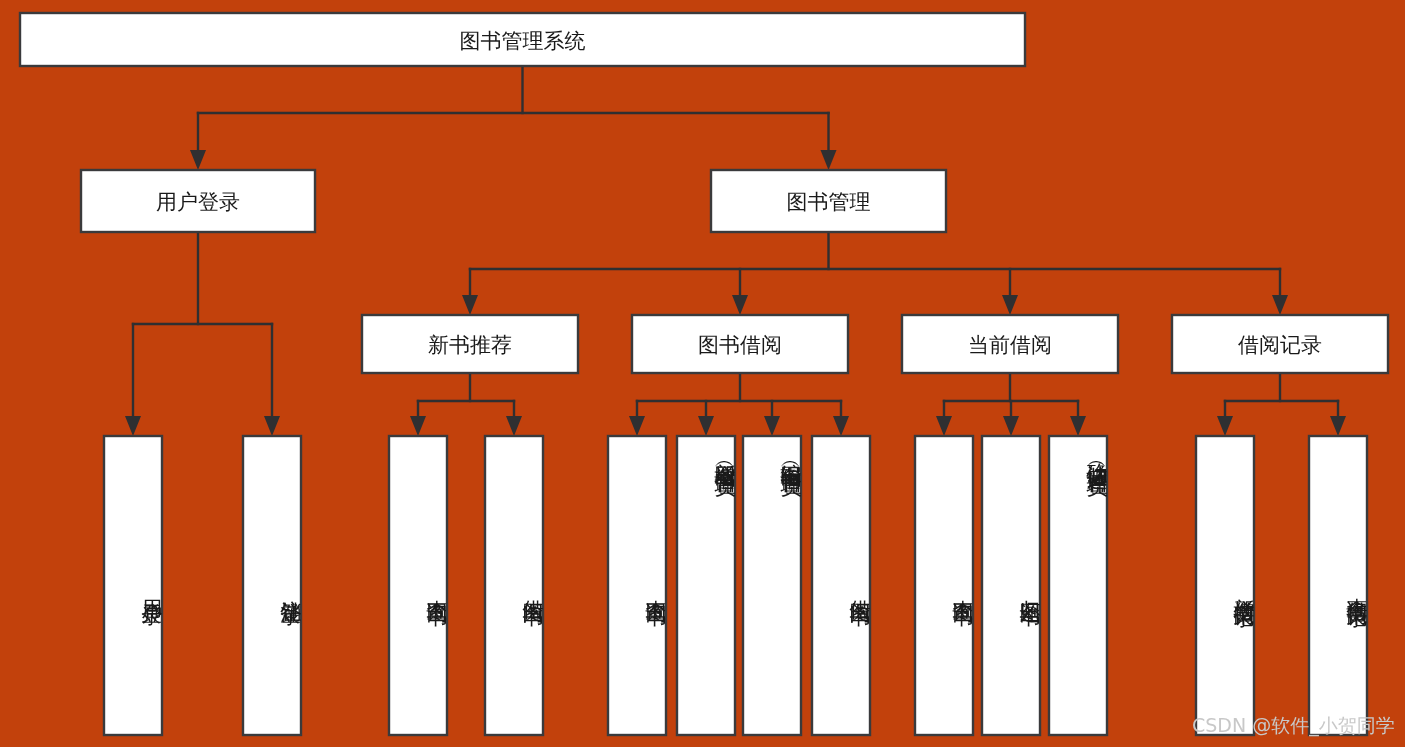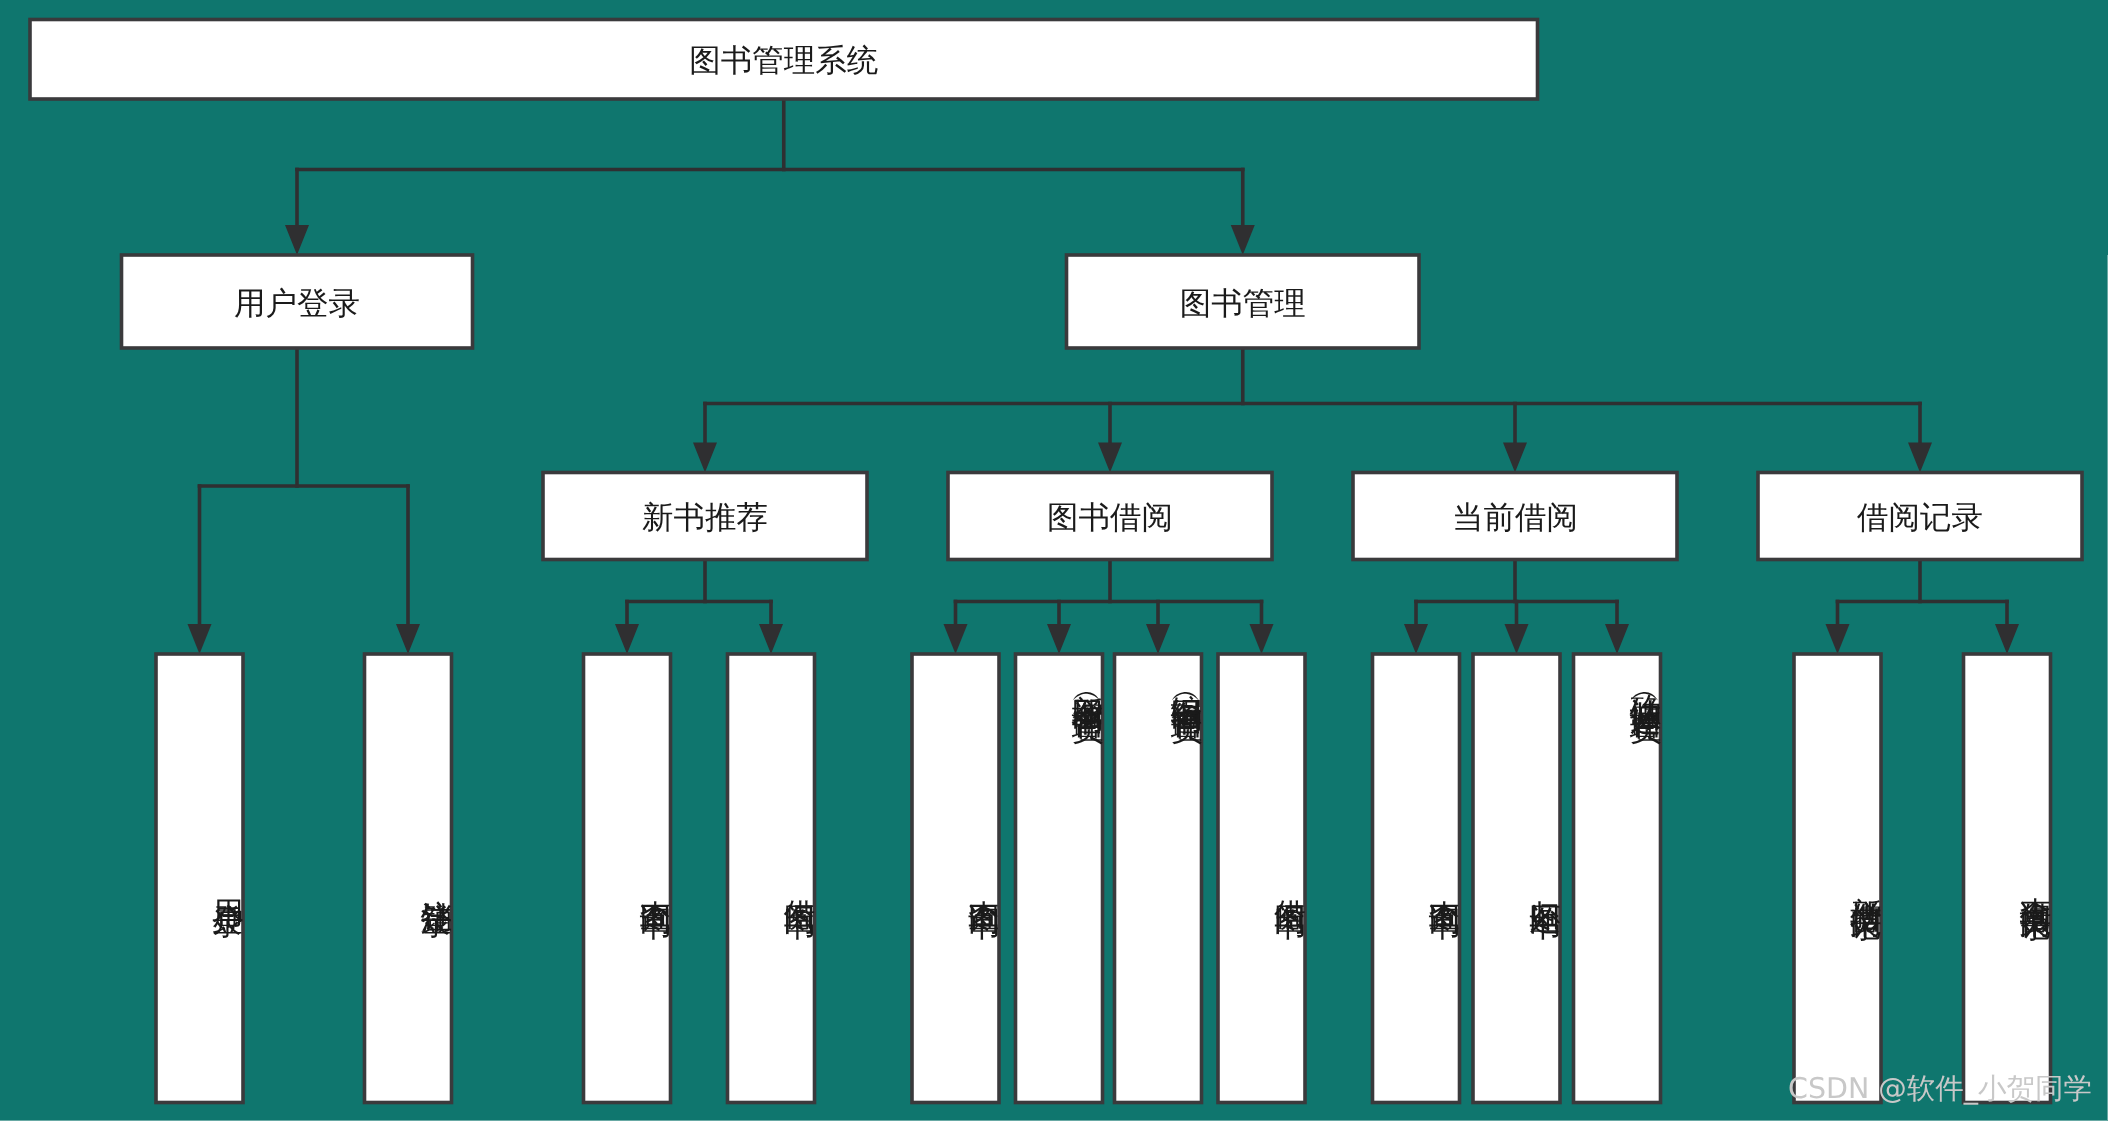--- a/index.html
+++ b/index.html
@@ -10,21 +10,21 @@
   body {
     width: 1405px;
     height: 747px;
     font-family: "DejaVu Sans", "Liberation Sans", sans-serif;
     overflow: hidden;
   }
   #diagram-root {
     position: relative;
     width: 1405px;
     height: 747px;
-    background: #0f766e;
+    background: #c2410c;
   }
   svg.flow {
     position: absolute;
     left: 0;
     top: 0;
     width: 1405px;
     height: 747px;
   }
   .node-rect {
     fill: #ffffff;

